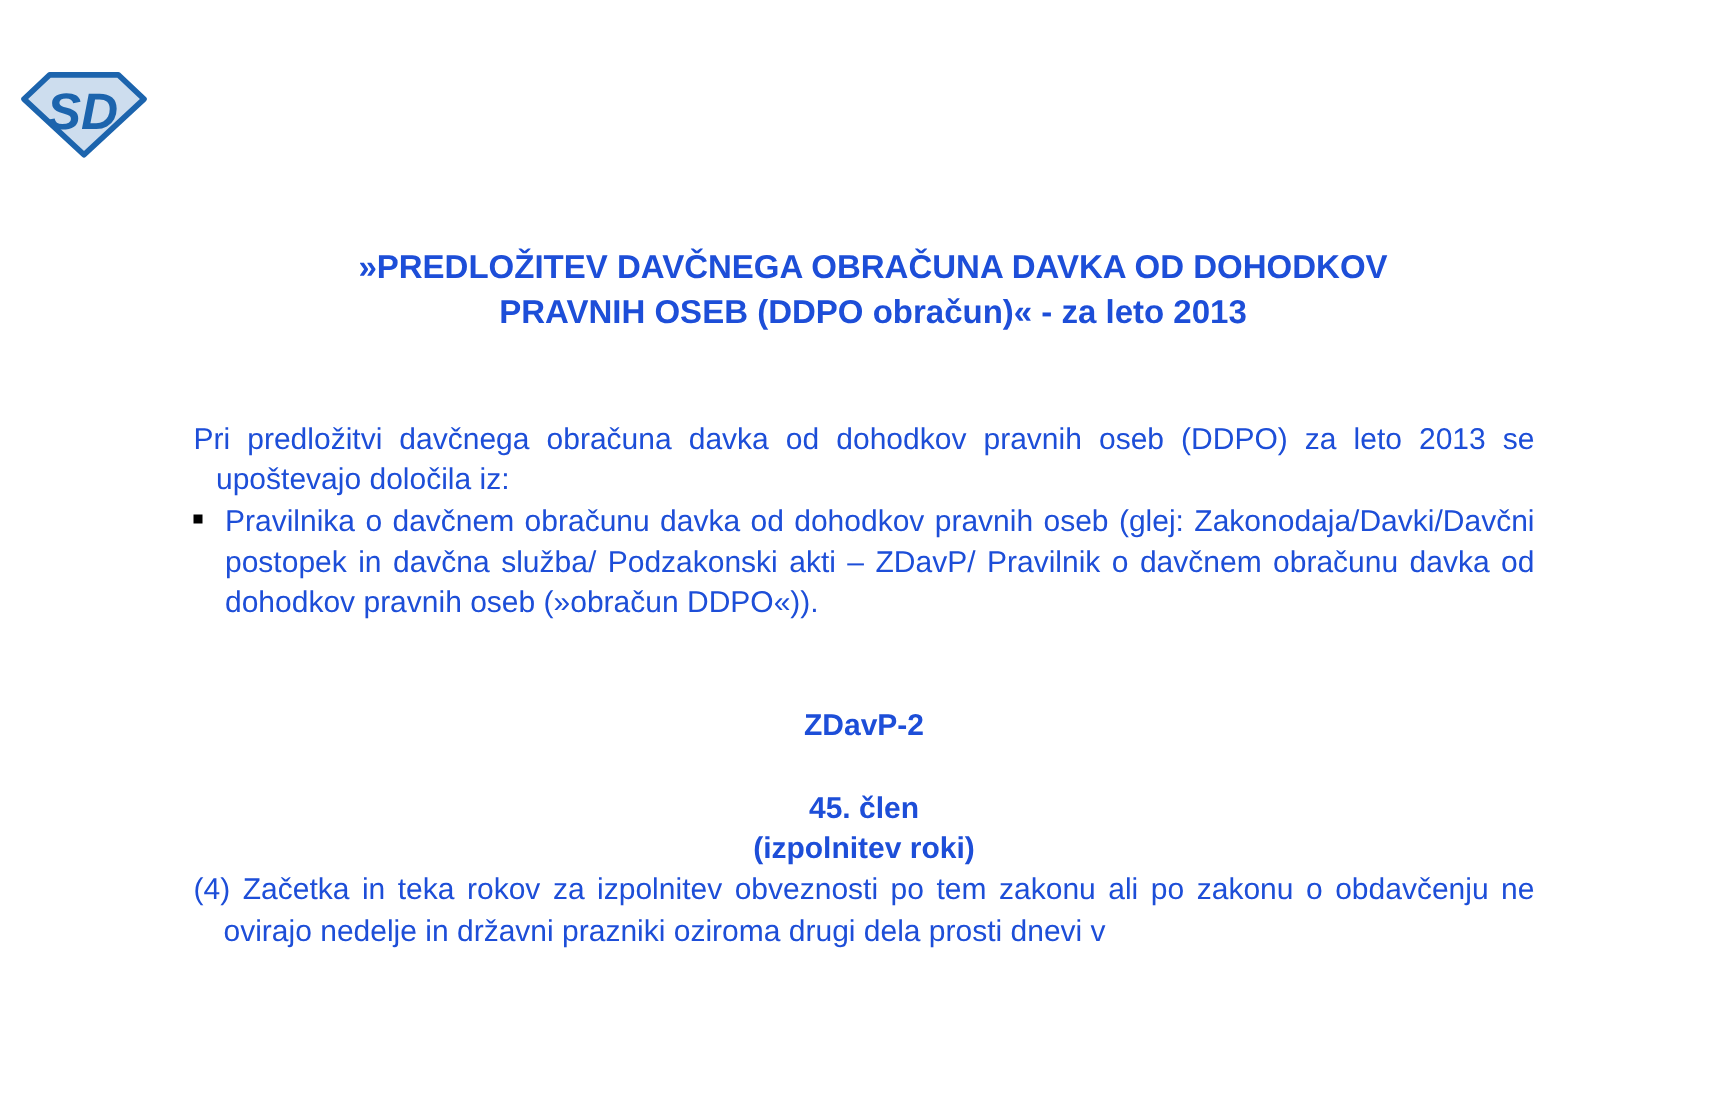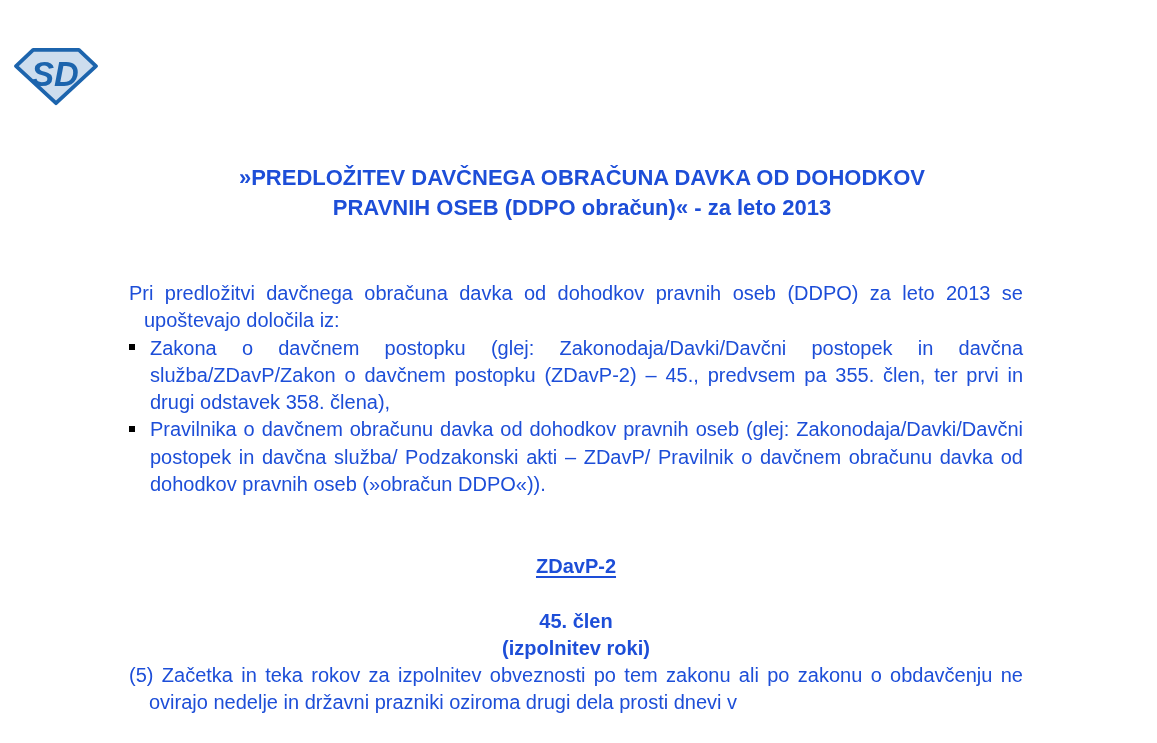--- a/index.html
+++ b/index.html
@@ -49,54 +49,51 @@
     height: 6px;
     background: #000000;
     margin-right: 15px;
     vertical-align: middle;
     position: relative;
     top: -2px;
   }
   .blank { height: 27.3px; }
   .center { text-align: center; }
   .bold { font-weight: bold; }
-  .underlined { text-decoration: underline; text-decoration-thickness: 2px; text-underline-offset: 3px; }
+  .underlined { text-decoration-thickness: 2px; text-underline-offset: 3px; }
 </style>
 </head>
 <body>
 
 <div class="page">
 
   <svg class="logo" viewBox="0 0 88 62" xmlns="http://www.w3.org/2000/svg">
     <polygon points="20,3 68,3 86,20 44,59 2,20" stroke-width="4" stroke-linejoin="round" fill="#cdddee" stroke="#1c64ad"></polygon>
     <text x="43" y="41" text-anchor="middle" font-family="Liberation Sans, sans-serif" font-size="36" font-weight="bold" font-style="italic" fill="#1c64ad">SD</text>
   </svg>
 
   <h1 class="title">
     <span>»PREDLOŽITEV DAVČNEGA OBRAČUNA DAVKA OD DOHODKOV</span><br>
     <span>PRAVNIH OSEB (DDPO obračun)« - za leto 2013</span>
   </h1>
 
   <div class="body">
     <p class="hang15">Pri predložitvi davčnega obračuna davka od dohodkov pravnih oseb (DDPO) za leto 2013 se upoštevajo določila iz:</p>
 
-    <div class="bullet">
-      <span class="marker"></span><span>Zakona o davčnem postopku (glej: Zakonodaja/Davki/Davčni postopek in davčna služba/ZDavP/Zakon o davčnem postopku (ZDavP-2) – 45., predvsem pa 355. člen, ter prvi in drugi odstavek 358. člena),</span>
-    </div>
 
     <div class="bullet">
       <span class="marker"></span><span>Pravilnika o davčnem obračunu davka od dohodkov pravnih oseb (glej: Zakonodaja/Davki/Davčni postopek in davčna služba/ Podzakonski akti – ZDavP/ Pravilnik o davčnem obračunu davka od dohodkov pravnih oseb (»obračun DDPO«)).</span>
     </div>
 
     <div class="blank"></div>
     <div class="blank"></div>
 
     <p class="center bold"><span class="underlined">ZDavP-2</span></p>
 
     <div class="blank"></div>
 
     <p class="center bold">45. člen</p>
     <p class="center bold">(izpolnitev roki)</p>
 
-    <p class="hang20">(5) Začetka in teka rokov za izpolnitev obveznosti po tem zakonu ali po zakonu o obdavčenju ne ovirajo nedelje in državni prazniki oziroma drugi dela prosti dnevi v</p>
+    <p class="hang20">(4) Začetka in teka rokov za izpolnitev obveznosti po tem zakonu ali po zakonu o obdavčenju ne ovirajo nedelje in državni prazniki oziroma drugi dela prosti dnevi v</p>
   </div>
 
 </div>
 
 </body></html>

